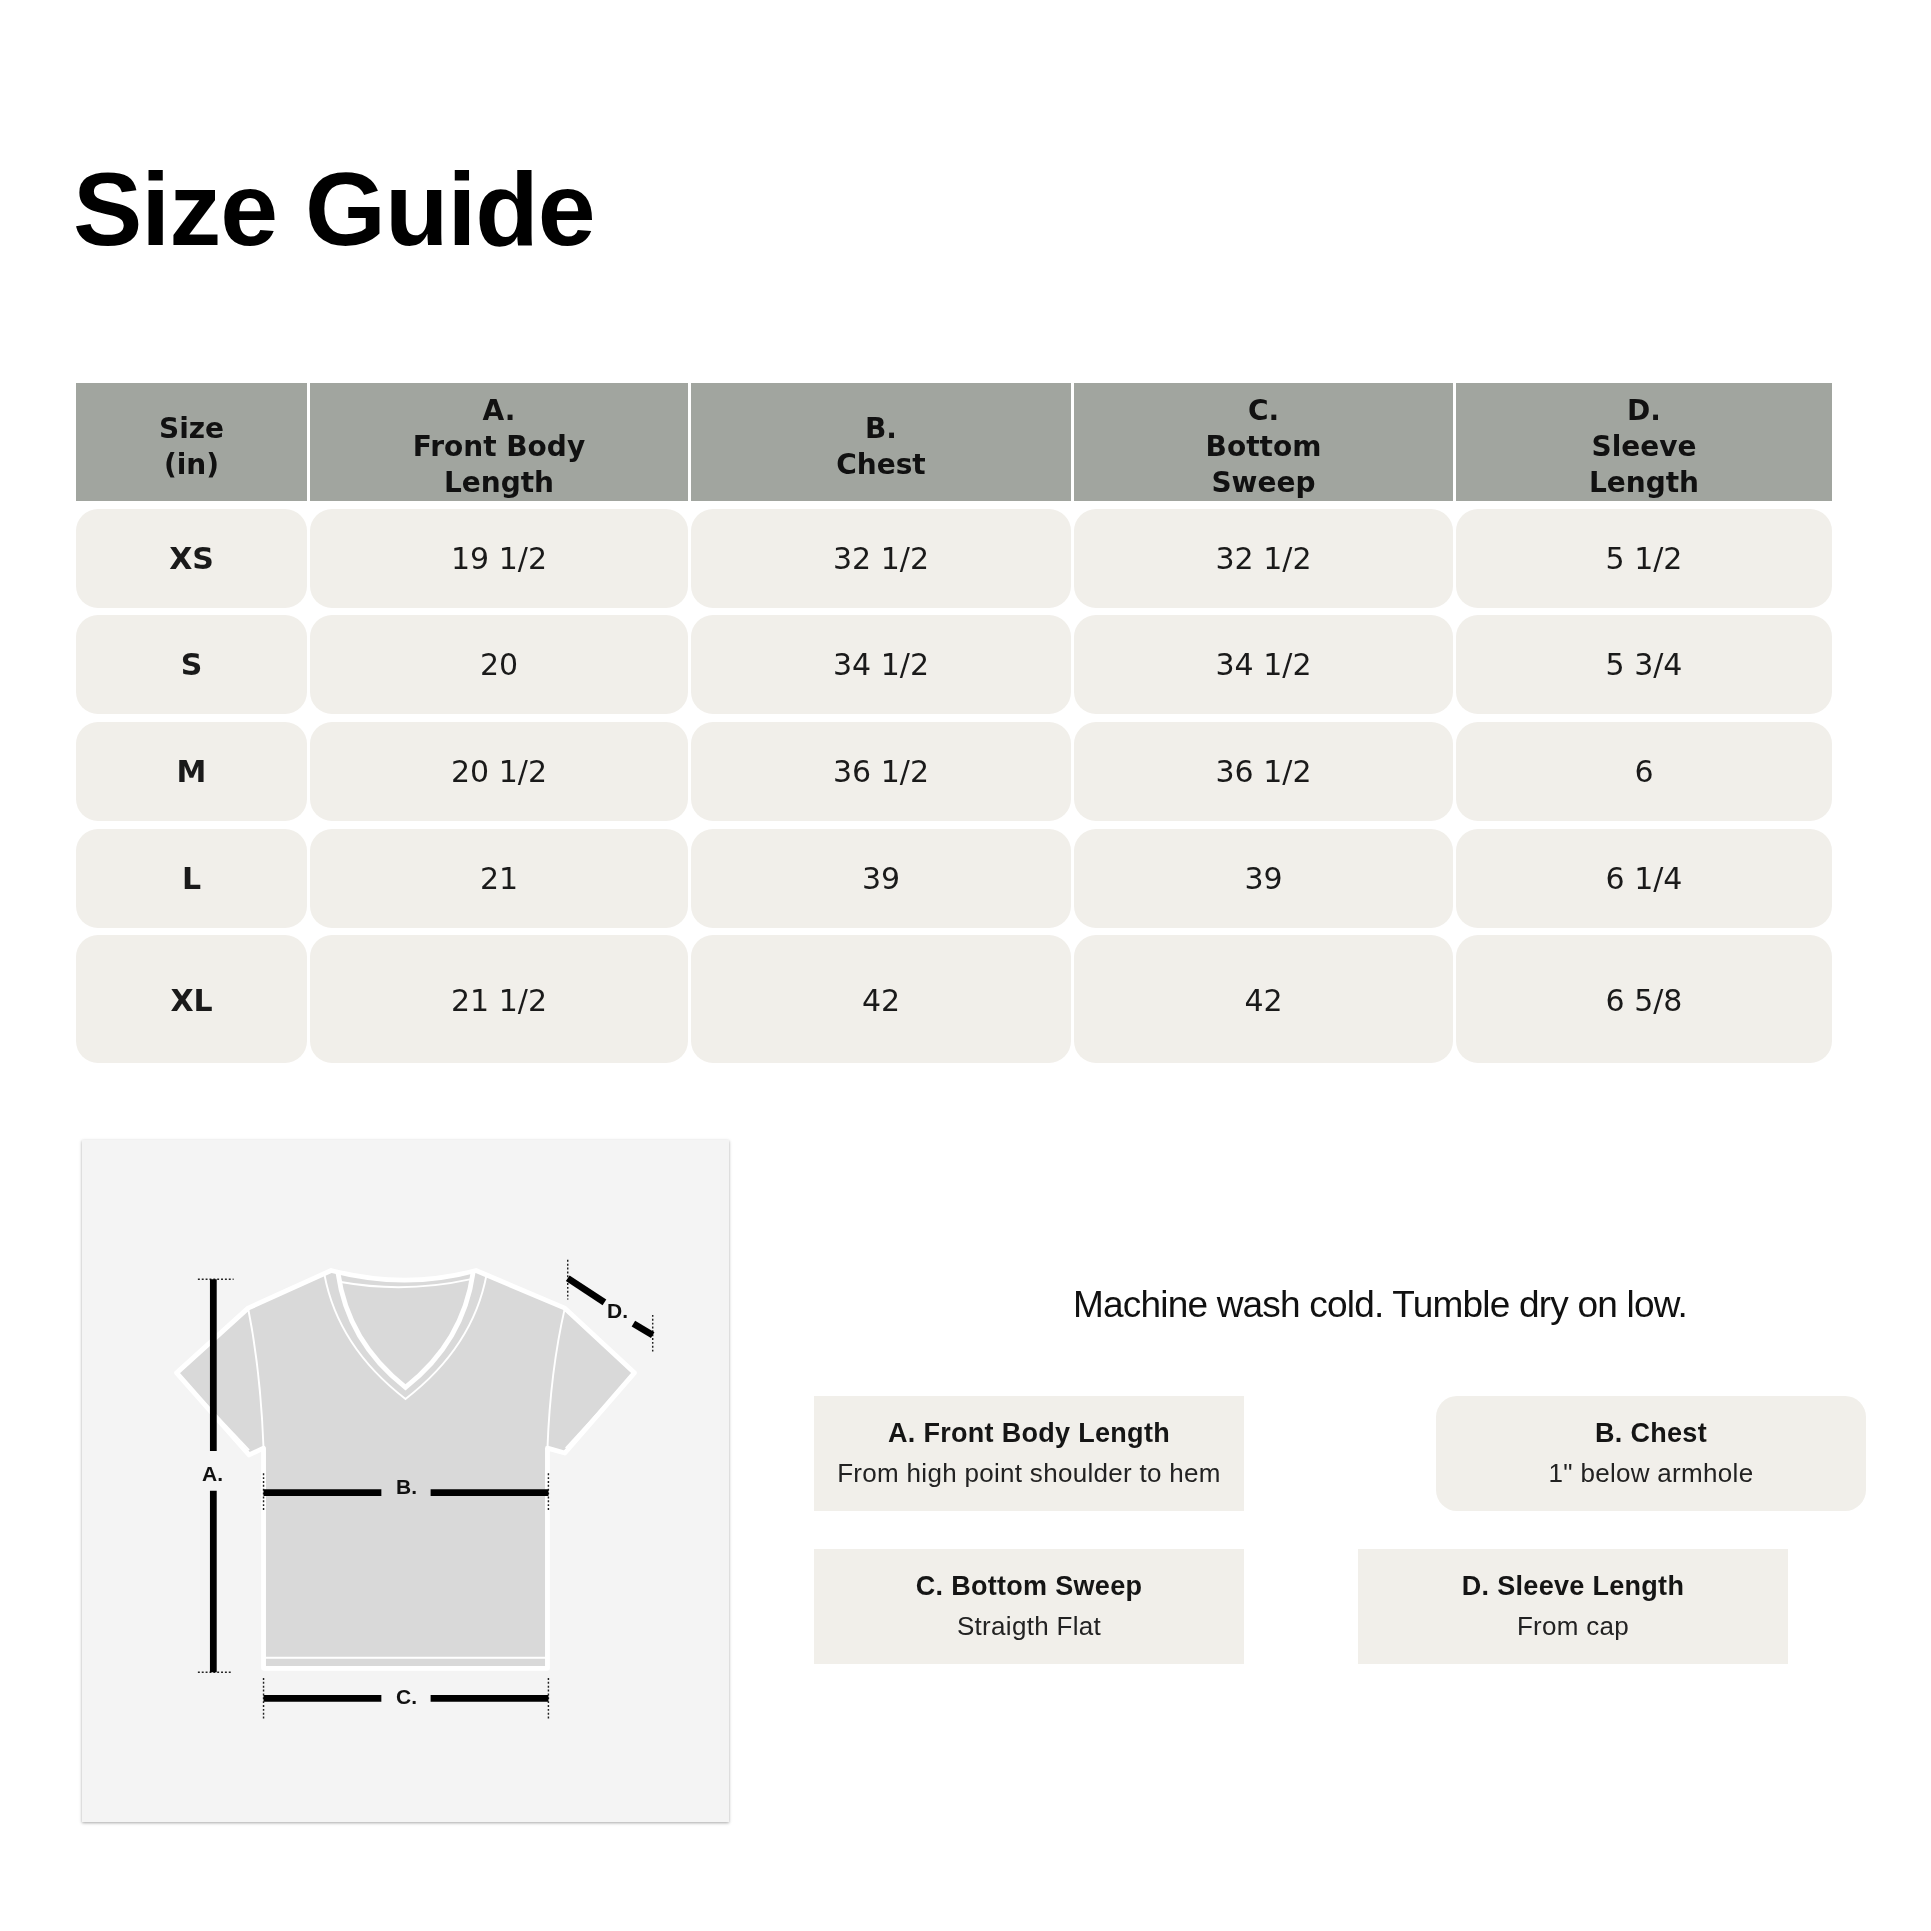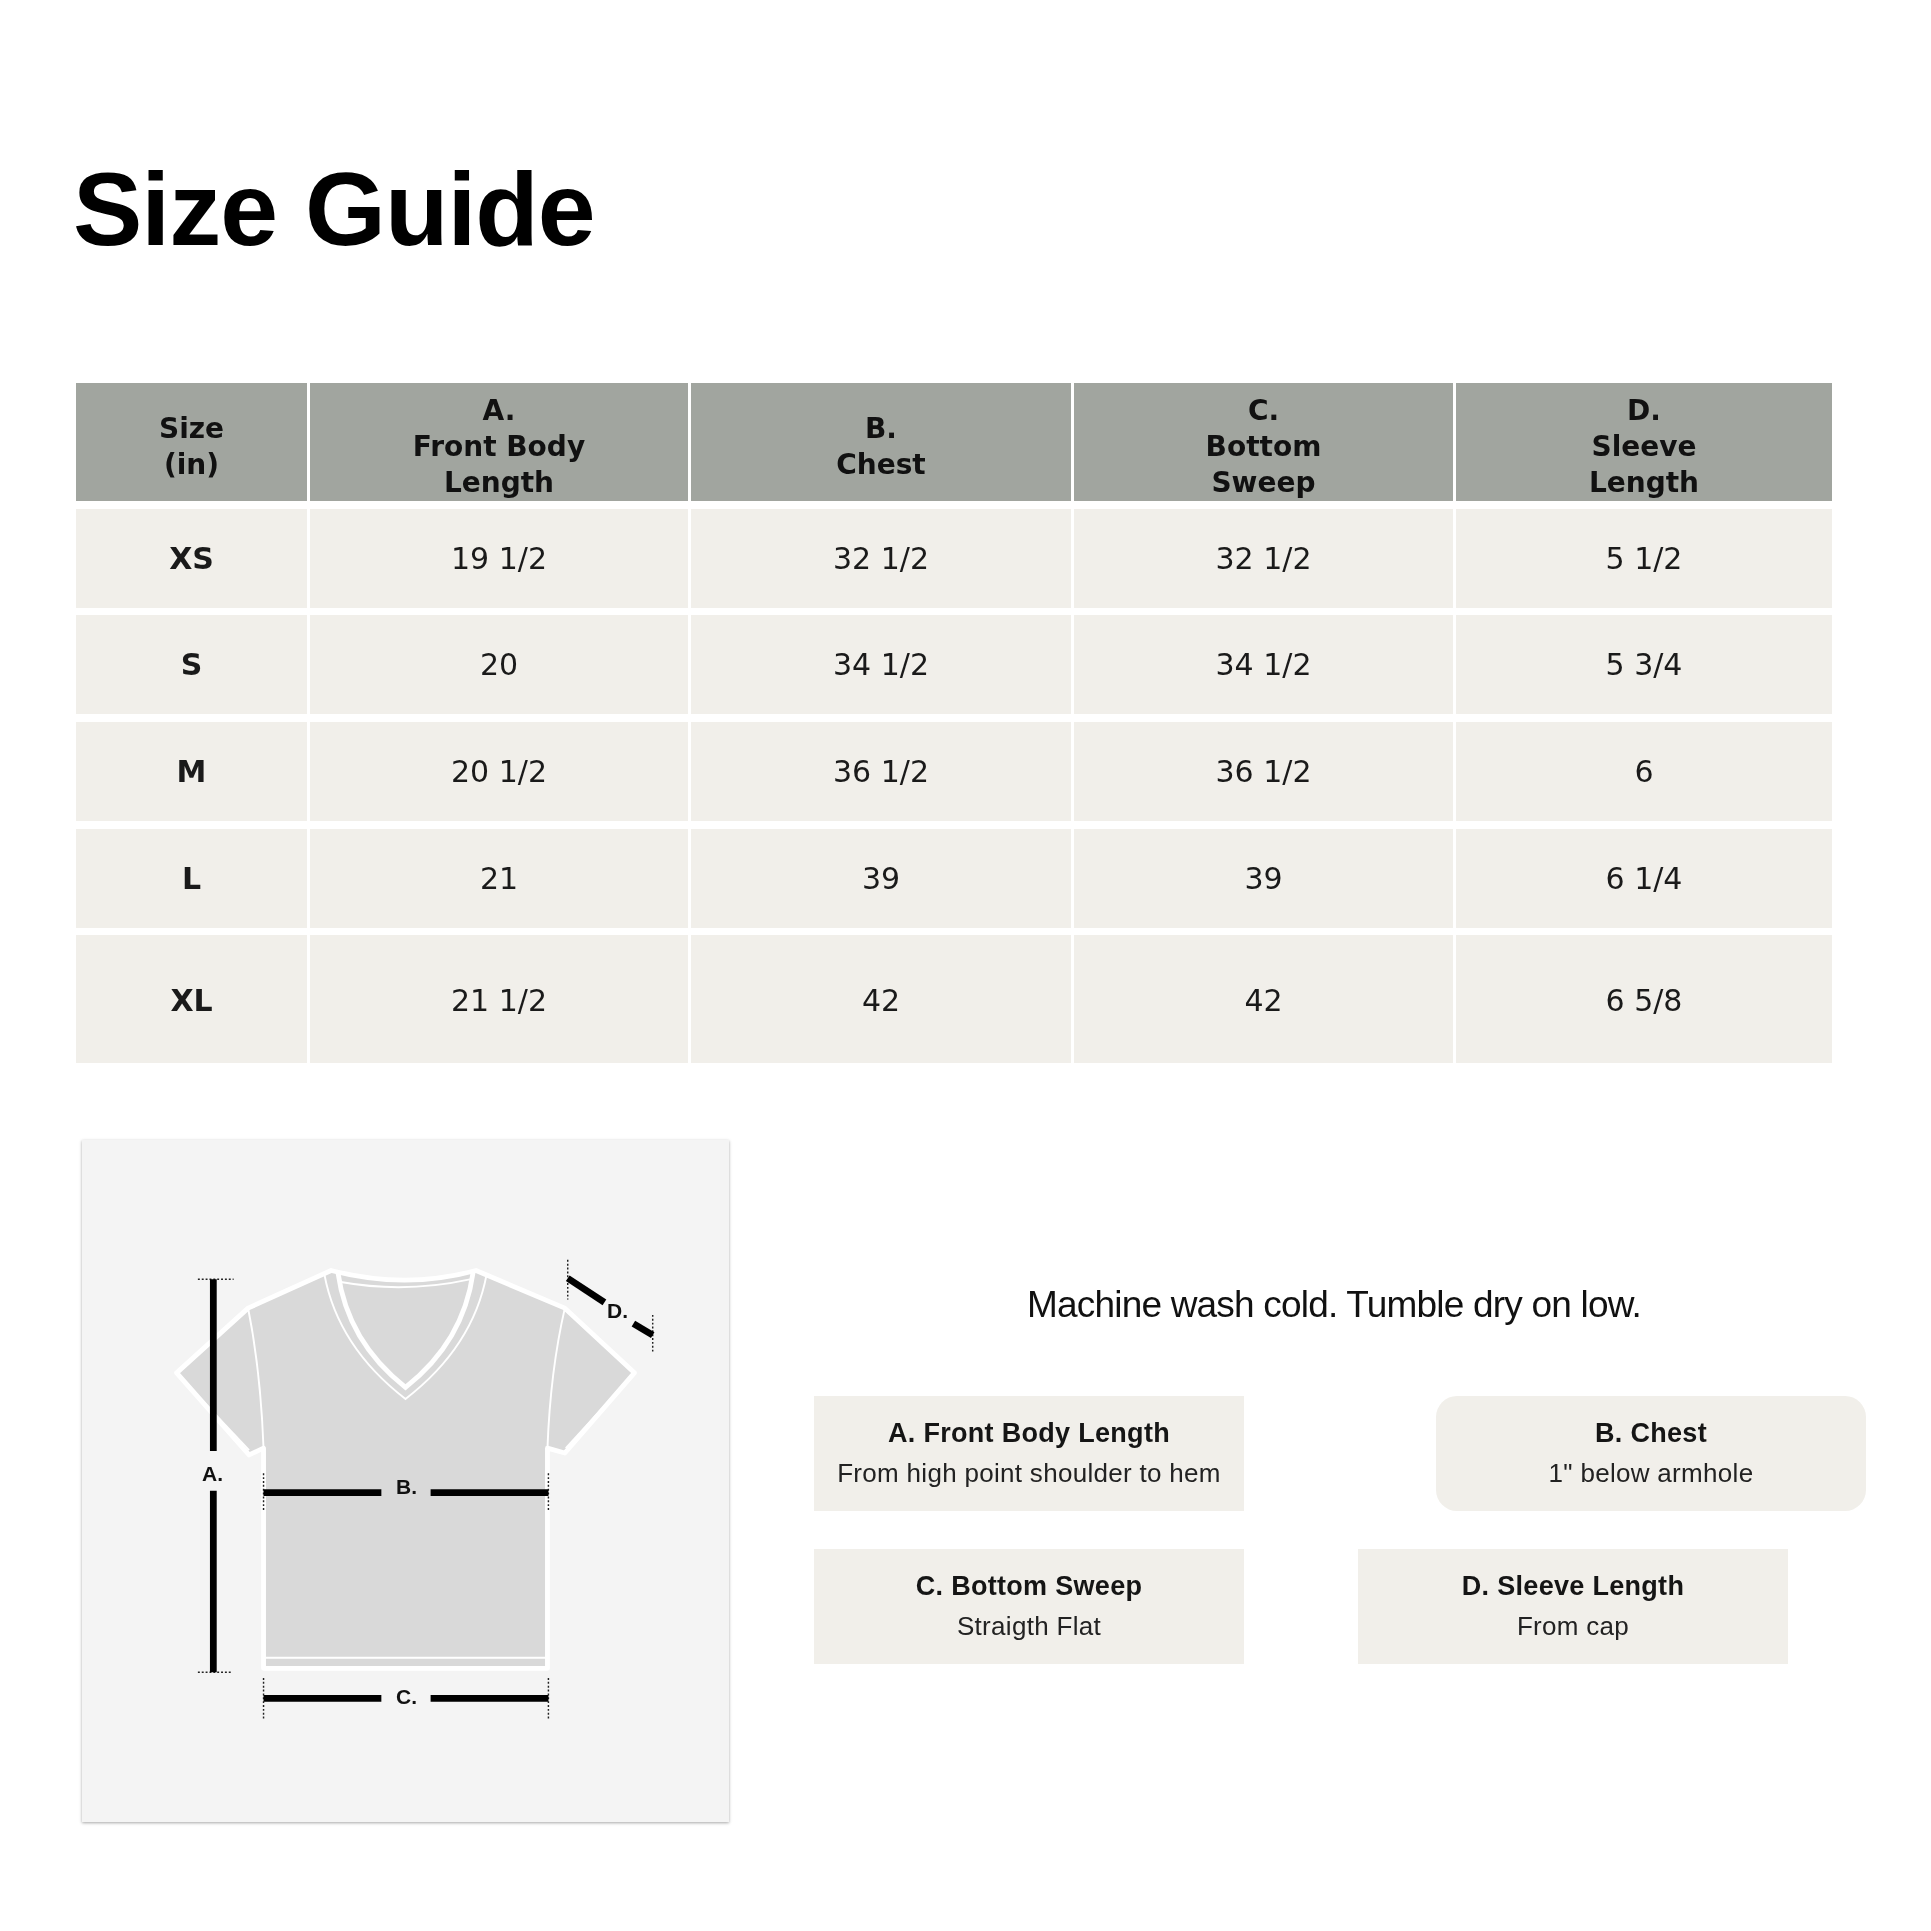--- a/index.html
+++ b/index.html
@@ -14,30 +14,30 @@
   .row { display: flex; gap: 3px; margin-bottom: 7.7px; }
   .cell { display: flex; align-items: center; justify-content: center;
           text-align: center; box-sizing: border-box; }
   .c0 { width: 231px; } .c1 { width: 378px; } .c2 { width: 380px; }
   .c3 { width: 379px; } .c4 { width: 376px; }
   .header-row .cell { background: #a1a59f; height: 118px;
                       font-family: "DejaVu Sans", sans-serif; font-weight: bold;
                       font-size: 28px; line-height: 36px; padding-top: 9.7px; color: #111; }
   .header-row .cell span { display: block; }
   .data-row .cell { background: #f1efea; height: 99px;
-                    font-family: "DejaVu Sans", sans-serif; font-size: 30px; color: #1a1a1a; }
+                    font-family: "DejaVu Sans", sans-serif; font-size: 30px; color: #1a1a1a; border-radius: 22px; }
   .data-row .cell.size { font-weight: bold; }
   .data-row.tall .cell { height: 128px; padding-top: 2px; }
   .header-row { margin-bottom: 7.7px; }
 
   .diagram-panel { position: absolute; left: 82px; top: 1140px; width: 647px; height: 682px;
                    background: #f4f4f4; box-shadow: 0 1px 2.9px rgba(0,0,0,0.35); }
   .diagram-panel svg { position: absolute; left: 0; top: 0; }
 
-  .care-text { position: absolute; left: 814px; width: 1040px; top: 1284px; margin: 0;
+  .care-text { position: absolute; left: 860px; width: 1040px; top: 1284px; margin: 0;
                text-align: center; font-size: 37px; font-weight: normal; color: #111;
                letter-spacing: -0.8px; }
 
   .info-box { position: absolute; width: 430px; height: 115px; background: #f1efea;
               display: flex; flex-direction: column; align-items: center; justify-content: center;
               text-align: center; }
   .info-box .t { font-size: 27px; font-weight: bold; color: #151515; line-height: 39px; letter-spacing: 0.3px; }
   .info-box .s { font-size: 26px; color: #222; line-height: 41px; letter-spacing: 0.3px; }
   .box-a { left: 814px; top: 1396px; }
   .box-b { left: 1436px; top: 1396px; border-radius: 21px; }

